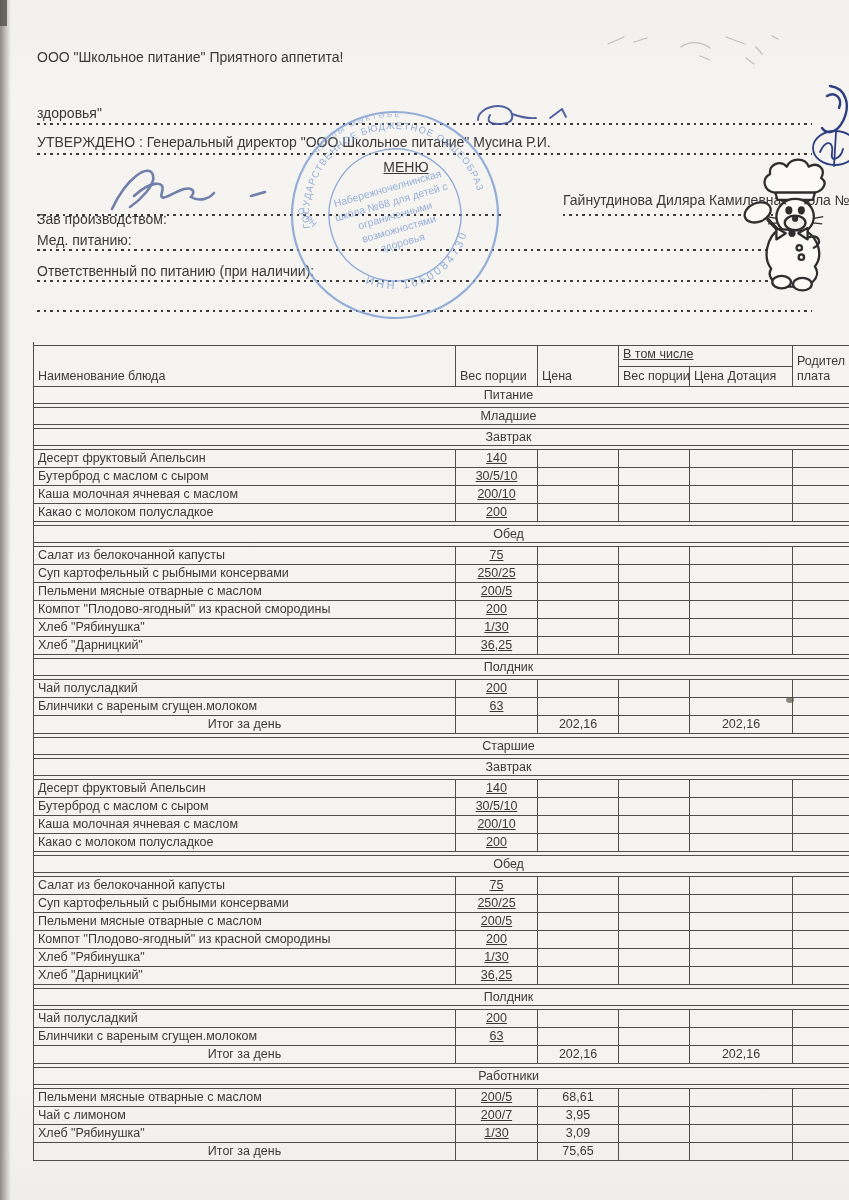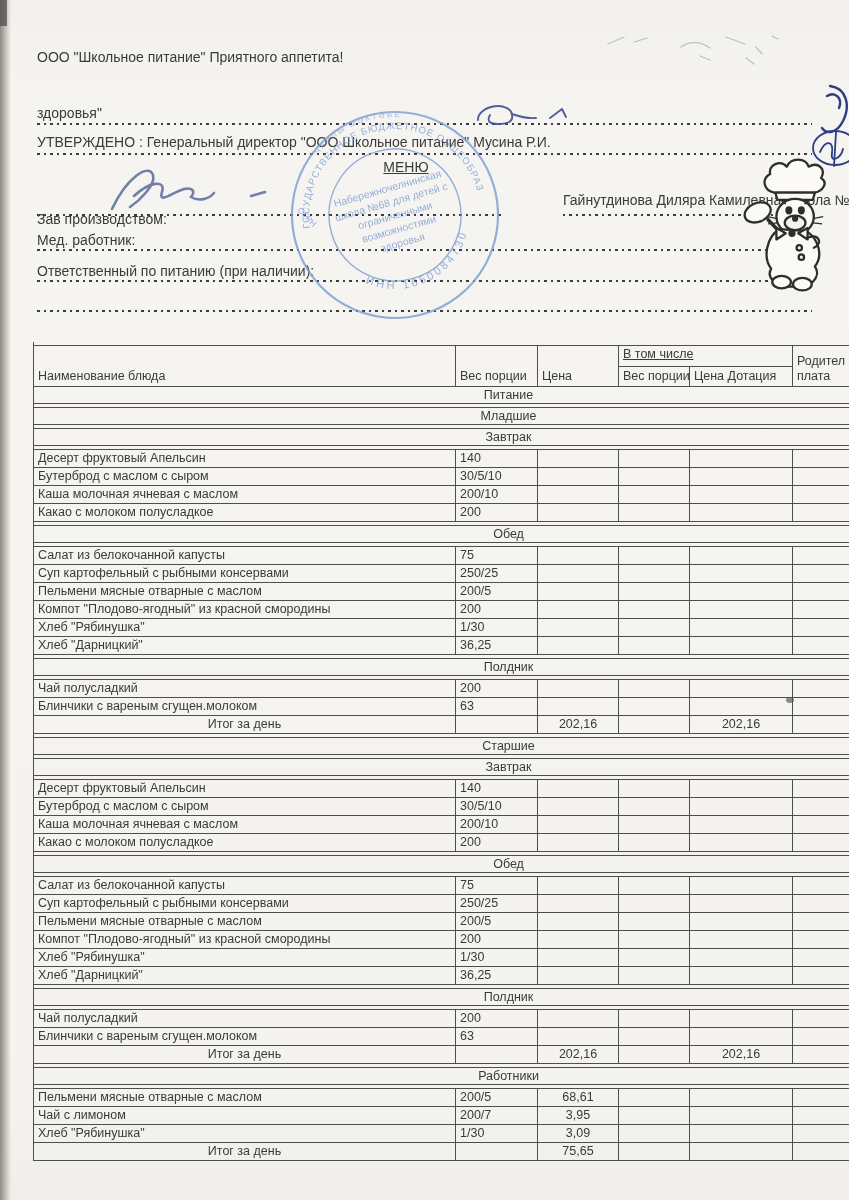--- a/index.html
+++ b/index.html
@@ -27,21 +27,21 @@
   .tablewrap{position:absolute;left:33px;top:342px;width:816px;overflow:hidden;}
   table.menu{border-collapse:collapse;table-layout:fixed;width:950px;}
   table.menu td{border:1px solid var(--line);font-size:12.5px;line-height:15px;
     color:var(--ink);padding:0 4px;height:17px;overflow:hidden;white-space:nowrap;}
   tr.spacer td{height:3px;padding:0;border-top:none;border-bottom:none;border-right:none;}
   tr.hA td, tr.hB td{vertical-align:bottom;padding-bottom:2px;}
   td.feehead{vertical-align:top;line-height:19px;padding-top:1px;}
   tr.section td{text-align:center;height:16px;}
   tr.item td{height:17px;}
   tr.total td{height:17px;}
-  td.num{text-align:left;padding-right:9px;}
+  td.num{text-align:center;padding-right:9px;text-decoration:underline;}
   td.price{text-align:center;padding-right:6px;}
   td.totname{text-align:center;}
   svg{position:absolute;}
   .nopaint{pointer-events:none;}
 </style>
 </head>
 <body>
 
 <div class="page">
 
@@ -58,21 +58,21 @@
 
   <div class="centerblock">
     <div>МЕНЮ</div>
   </div>
 
   <div class="t" style="left:37px;top:197px;margin-top:13px;">Зав производством:</div>
   <div class="t" style="left:563px;top:191px;">Гайнутдинова Диляра Камилевна (школа №6</div>
   <div class="dot" style="left:37px;top:214px;width:468px;"></div>
   <div class="dot" style="left:563px;top:214px;width:230px;"></div>
 
-  <div class="t" style="left:37px;top:231px;">Мед. работник:</div>
+  <div class="t" style="left:37px;top:231px;">Мед. питанию:</div>
   <div class="dot" style="left:37px;top:249px;width:753px;"></div>
 
   <div class="t" style="left:37px;top:262px;">Ответственный по питанию (при наличии):</div>
   <div class="dot" style="left:37px;top:280px;width:775px;"></div>
 
   <div class="dot" style="left:37px;top:310px;width:775px;"></div>
 
   <svg class="nopaint" style="left:286px;top:106px;opacity:.8;transform:rotate(-16deg);" width="218" height="218" viewBox="0 0 218 218">
     <defs>
       <path id="arcTop" d="M109,109 m-86,0 a86,86 0 1,1 172,0" fill="none"></path>

